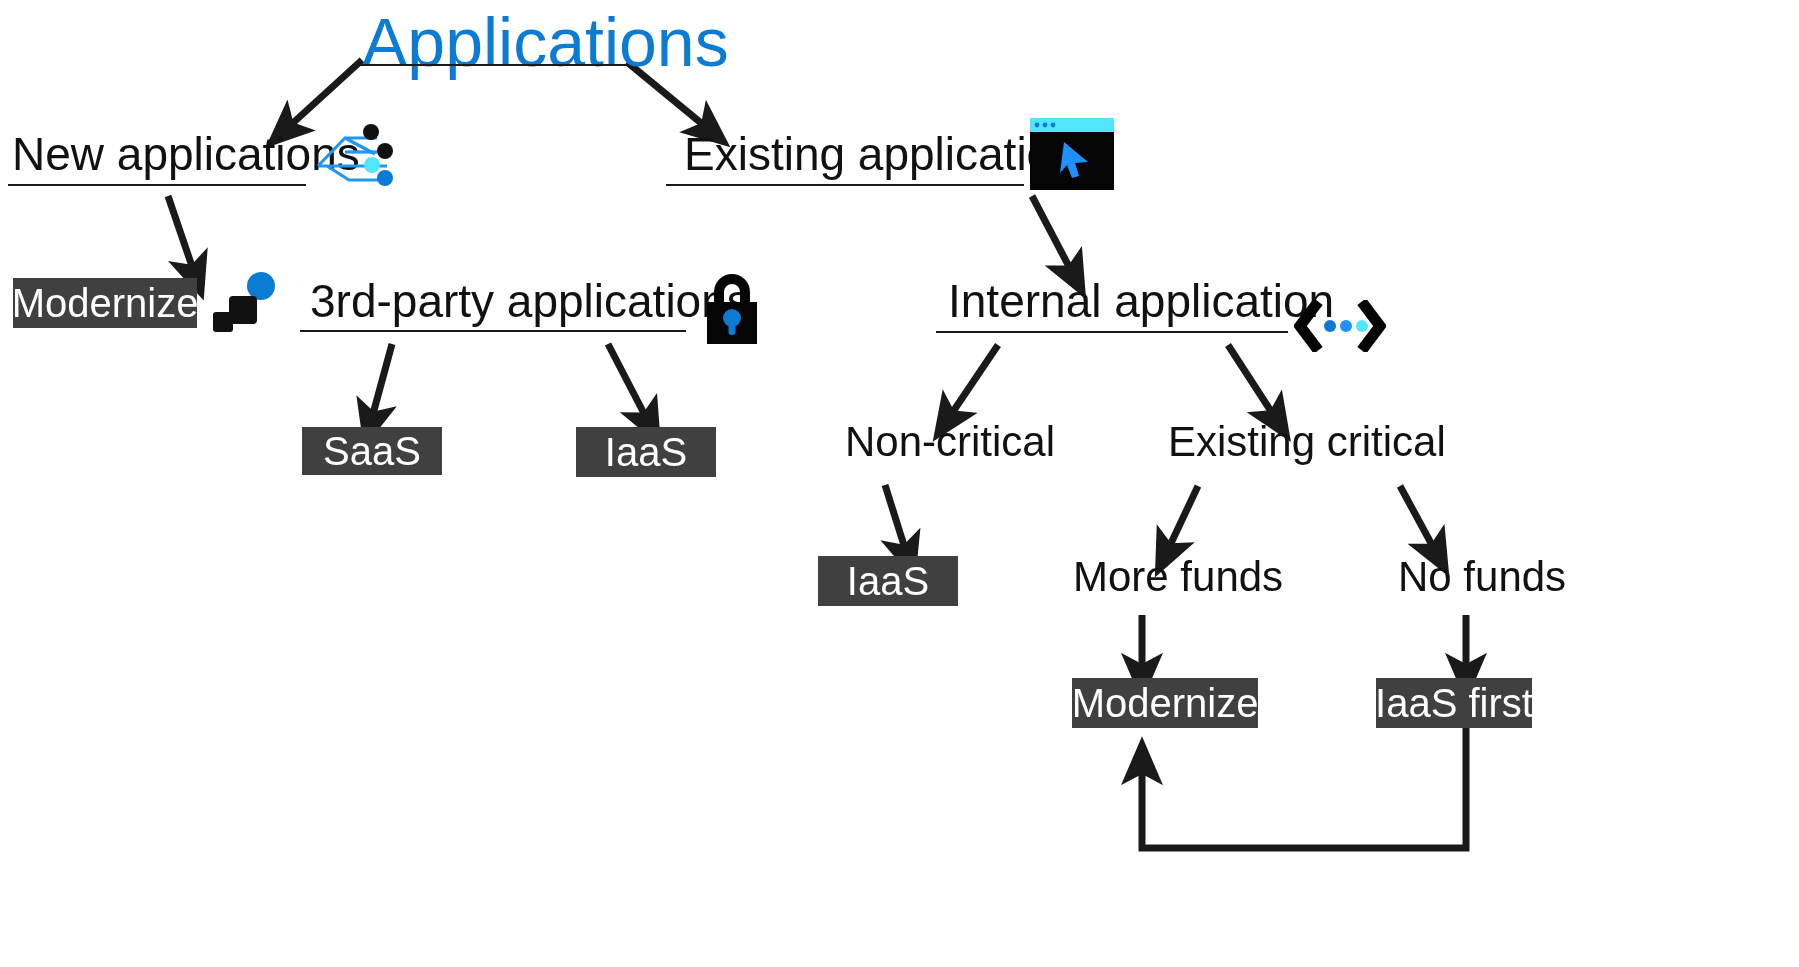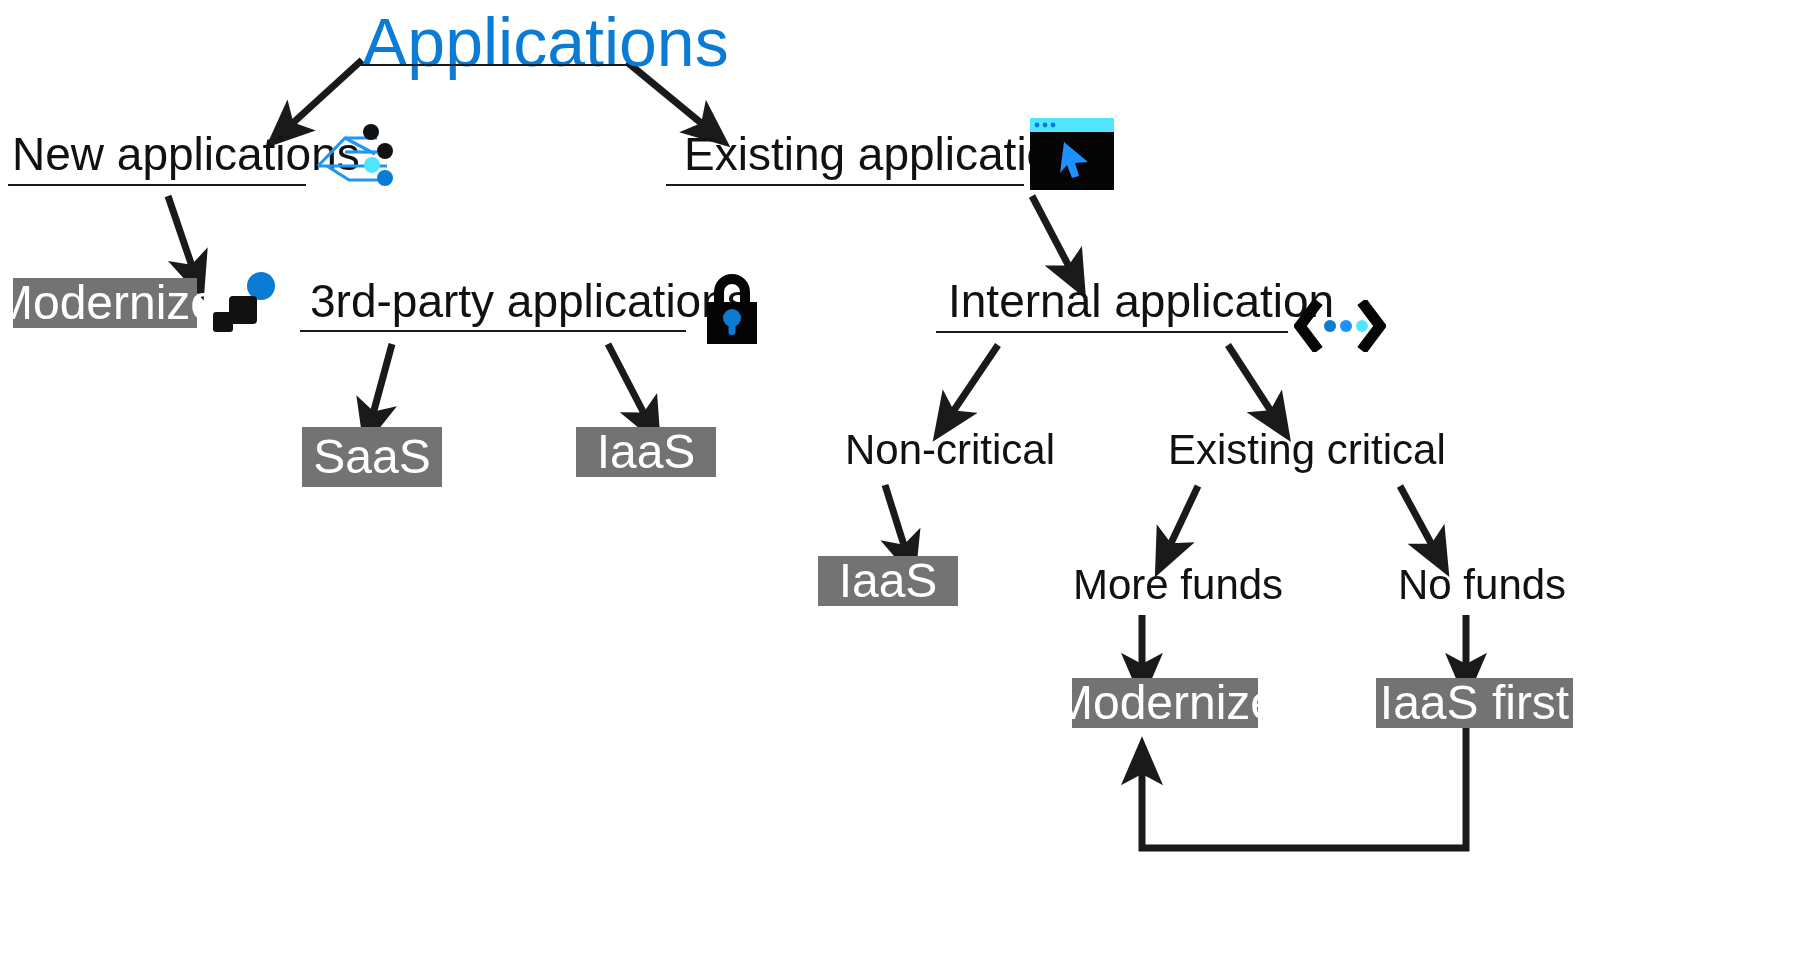--- a/index.html
+++ b/index.html
@@ -4,27 +4,27 @@
 <style>
   html,body{margin:0;padding:0;background:#ffffff;}
   body{width:1799px;height:967px;position:relative;overflow:hidden;
        font-family:"Liberation Sans","DejaVu Sans",sans-serif;}
   #stage{position:absolute;inset:0;width:1799px;height:967px;}
   .node{position:absolute;white-space:nowrap;line-height:1;}
 
   
   .t-title{font-size:68px;color:#0b7bd4;font-weight:400;}
   .t-plain{font-size:46px;color:#111111;font-weight:400;}
-  .t-small{font-size:42px;color:#111111;font-weight:400;margin-top:8px;}
+  .t-small{font-size:42px;color:#111111;font-weight:400;}
   .underline{position:absolute;height:2px;background:#1a1a1a;}
 
   
-  .chip{position:absolute;background:#737373;color:#ffffff;
+  .chip{position:absolute;background:#404040;color:#ffffff;
         display:flex;align-items:center;justify-content:center;
-        font-size:48px;line-height:1;white-space:nowrap;}
+        font-size:40px;line-height:1;white-space:nowrap;}
 
   
   #edges{position:absolute;left:0;top:0;width:1799px;height:967px;
          pointer-events:none;}
 
   
   .icon{position:absolute;}
 </style>
 </head>
 <body>
@@ -107,21 +107,21 @@
   <div class="icon" style="left:700px;top:272px;width:64px;height:72px;">
     <svg width="64" height="72" viewBox="0 0 64 72" xmlns="http://www.w3.org/2000/svg">
       <path d="M14,32 L14,20 A18,18 0 0 1 50,20 L50,32 L40,32 L40,20
                A8,8 0 0 0 24,20 L24,32 Z" fill="#050505"></path>
       <rect x="7" y="30" width="50" height="42" fill="#050505"></rect>
       <circle cx="32" cy="46" r="9" fill="#0b7bd4"></circle>
       <rect x="28.5" y="46" width="7" height="17" rx="3.2" fill="#0b7bd4"></rect>
     </svg>
   </div>
 
-  <div class="chip" style="left:302px;top:427px;width:140px;height:60px;">SaaS</div>
+  <div class="chip" style="left:302px;top:427px;width:140px;height:48px;">SaaS</div>
   <div class="chip" style="left:576px;top:427px;width:140px;height:50px;">IaaS</div>
 
   <div class="node t-plain" style="left:684px;top:131px;">Existing application</div>
   <div class="underline" style="left:666px;top:184px;width:358px;"></div>
 
   <div class="icon" style="left:1030px;top:118px;width:84px;height:72px;">
     <svg width="84" height="72" viewBox="0 0 84 72" xmlns="http://www.w3.org/2000/svg">
       <rect x="0" y="0" width="84" height="14" fill="#50e6ff"></rect>
       <circle cx="7" cy="7" r="2.4" fill="#0b7bd4"></circle>
       <circle cx="15" cy="7" r="2.4" fill="#0b7bd4"></circle>
@@ -148,15 +148,15 @@
 
   <div class="node t-small" style="left:845px;top:421px;">Non-critical</div>
   <div class="node t-small" style="left:1168px;top:421px;">Existing critical</div>
 
   <div class="chip" style="left:818px;top:556px;width:140px;height:50px;">IaaS</div>
 
   <div class="node t-small" style="left:1398px;top:556px;">No funds</div>
   <div class="node t-small" style="left:1073px;top:556px;">More funds</div>
 
   <div class="chip" style="left:1072px;top:678px;width:186px;height:50px;">Modernize</div>
-  <div class="chip" style="left:1376px;top:678px;width:197px;height:50px;">IaaS first</div>
+  <div class="chip" style="left:1376px;top:678px;width:156px;height:50px;">IaaS first</div>
 
 </div>
 
 </body></html>

